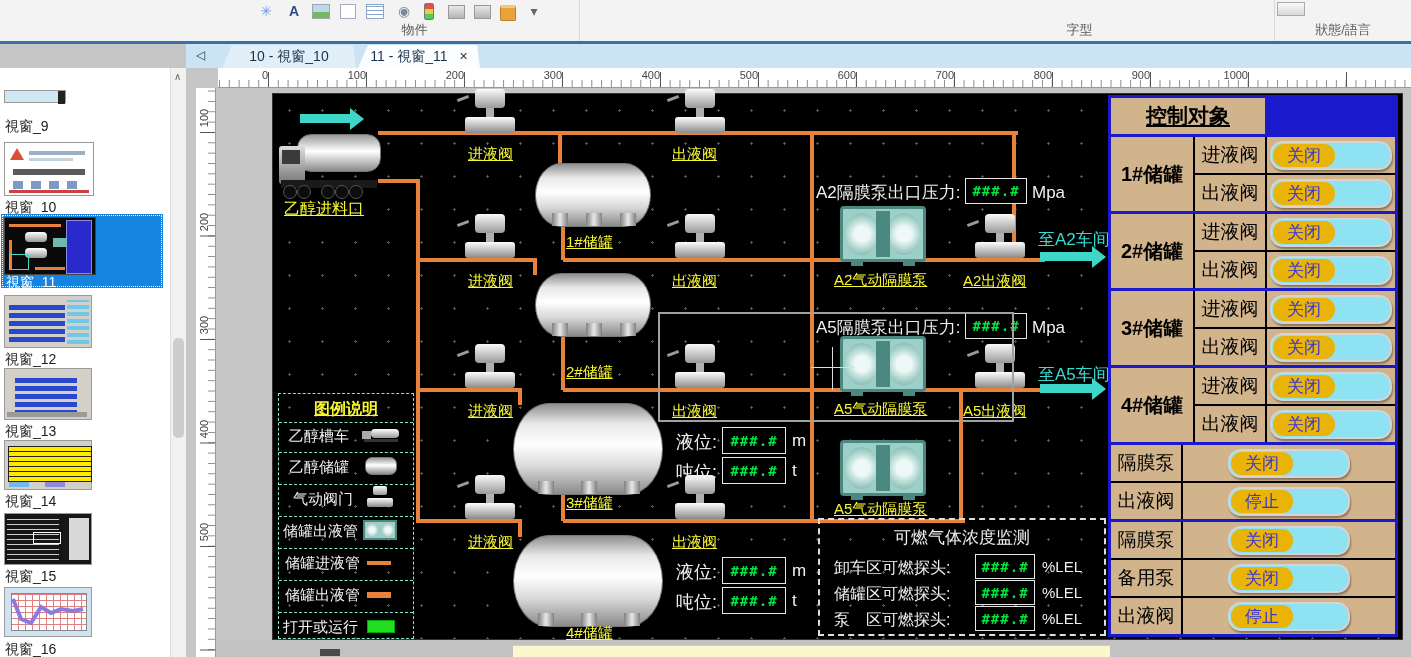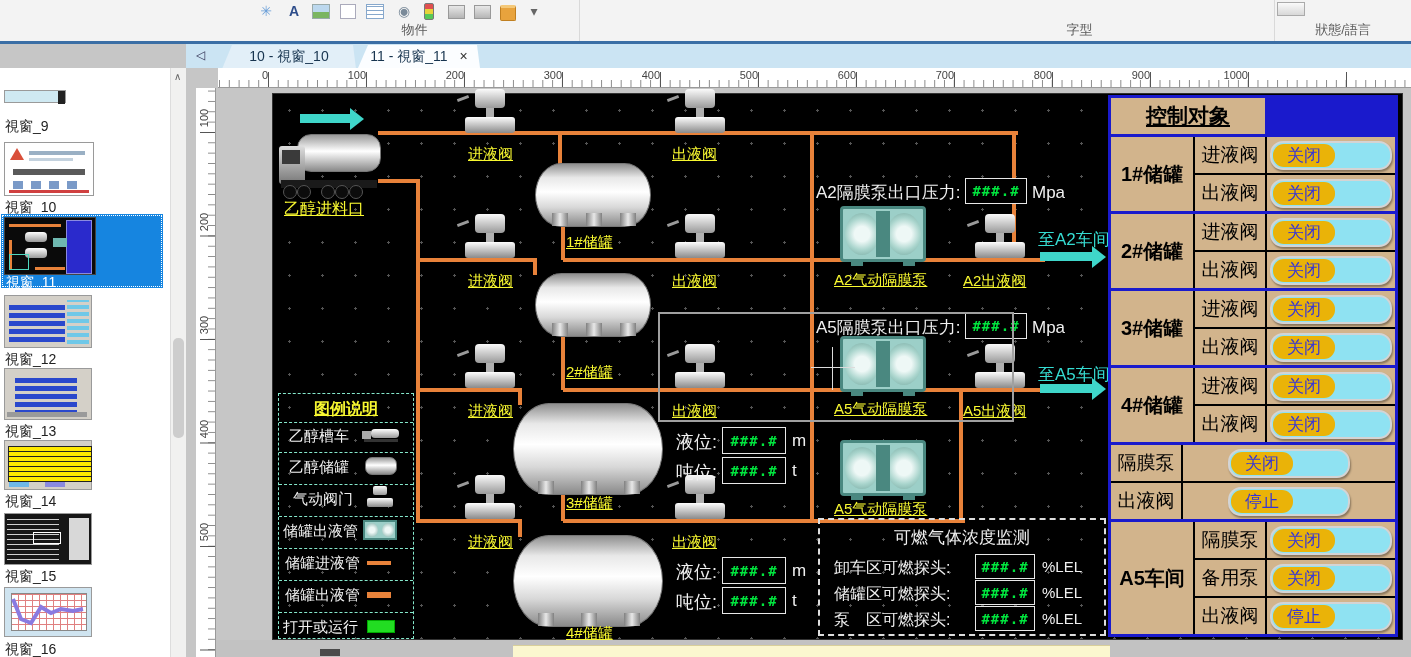--- a/index.html
+++ b/index.html
@@ -583,21 +583,20 @@
           <div class="g-item">出液阀</div>
           <div class="g-btn">
               <div class="sw-btn">
                 <span class="chip">停止</span>
               </div>
             </div>
         </div>
       </div>
     </div>
     <div class="cgrp">
-      <div class="g-name">A5车间</div>
       <div class="g-rows">
         <div class="g-row">
           <div class="g-item">隔膜泵</div>
           <div class="g-btn">
               <div class="sw-btn">
                 <span class="chip">关闭</span>
               </div>
             </div>
         </div>
         <div class="g-row">

